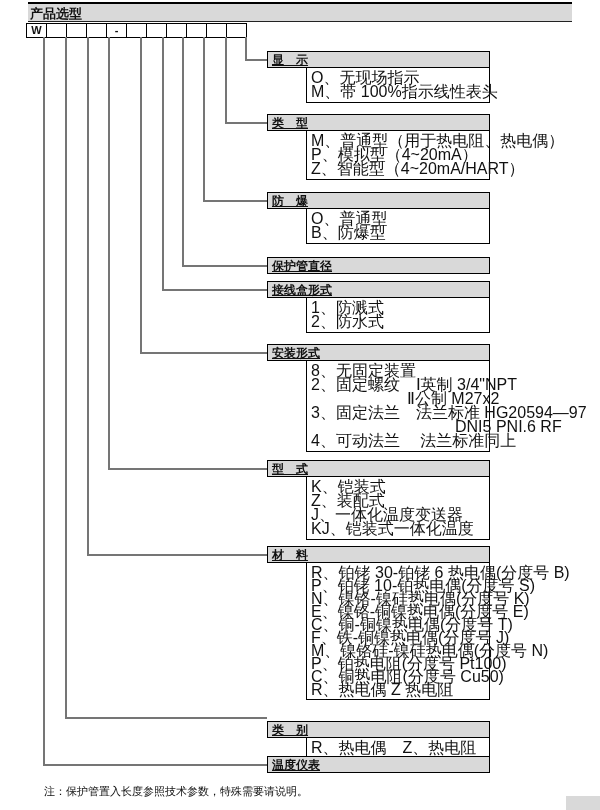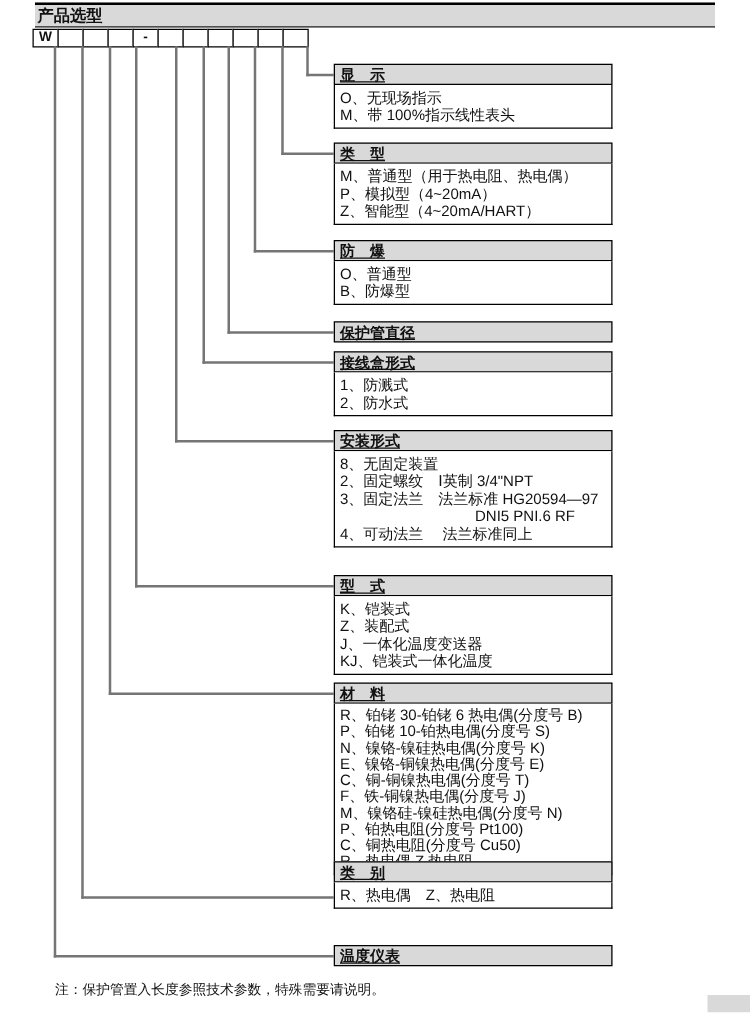--- a/index.html
+++ b/index.html
@@ -34,21 +34,21 @@
   
   .section { position:absolute; left:267px; width:223px; box-sizing:border-box; }
   .sec-header {
     background:#d9d9d9; border:1px solid #000; height:17px;
     line-height:15px; padding:1px 4px; box-sizing:border-box;
     font-weight:bold; font-size:12px;
   }
   .sec-title { text-decoration:underline; }
   .sec-body {
     border:1px solid #000; border-top:none; background:#fff;
-    padding:3px 4px; font-size:12px; line-height:14px; white-space:pre;
+    padding:3px 4px; font-size:16px; line-height:14px; white-space:pre;margin-left:39px;
   }
   .sec-body.dense { line-height:13px; }
   .sec-item { white-space:pre; }
 
   .note { position:absolute; left:44px; top:784px; font-size:11px; }
   .corner-mark { position:absolute; left:566px; top:796px; width:34px; height:14px; background:#d9d9d9; }
 </style>
 </head>
 <body>
 
@@ -115,34 +115,34 @@
     <div class="sec-header"><span class="sec-title">保护管直径</span></div>
   </div>
 
   <div class="section" style="top:281px">
     <div class="sec-header"><span class="sec-title">接线盒形式</span></div>
     <div class="sec-body"><div class="sec-item">1、防溅式</div><div class="sec-item">2、防水式</div></div>
   </div>
 
   <div class="section" style="top:344px">
     <div class="sec-header"><span class="sec-title">安装形式</span></div>
-    <div class="sec-body"><div class="sec-item">8、无固定装置</div><div class="sec-item">2、固定螺纹　Ⅰ英制 3/4"NPT</div><div class="sec-item">3、固定法兰　法兰标准 HG20594—97</div><div class="sec-item">　　　　　　　　　DNI5 PNI.6 RF</div><div class="sec-item">4、可动法兰　 法兰标准同上</div></div>
+    <div class="sec-body"><div class="sec-item">8、无固定装置</div><div class="sec-item">2、固定螺纹　Ⅰ英制 3/4"NPT</div><div class="sec-item">　　　　　　Ⅱ公制 M27x2</div><div class="sec-item">3、固定法兰　法兰标准 HG20594—97</div><div class="sec-item">　　　　　　　　　DNI5 PNI.6 RF</div><div class="sec-item">4、可动法兰　 法兰标准同上</div></div>
   </div>
 
   <div class="section" style="top:460px">
     <div class="sec-header"><span class="sec-title">型　式</span></div>
     <div class="sec-body"><div class="sec-item">K、铠装式</div><div class="sec-item">Z、装配式</div><div class="sec-item">J、一体化温度变送器</div><div class="sec-item">KJ、铠装式一体化温度</div></div>
   </div>
 
   <div class="section" style="top:546px">
     <div class="sec-header"><span class="sec-title">材　料</span></div>
     <div class="sec-body dense"><div class="sec-item">R、铂铑 30-铂铑 6 热电偶(分度号 B)</div><div class="sec-item">P、铂铑 10-铂热电偶(分度号 S)</div><div class="sec-item">N、镍铬-镍硅热电偶(分度号 K)</div><div class="sec-item">E、镍铬-铜镍热电偶(分度号 E)</div><div class="sec-item">C、铜-铜镍热电偶(分度号 T)</div><div class="sec-item">F、铁-铜镍热电偶(分度号 J)</div><div class="sec-item">M、镍铬硅-镍硅热电偶(分度号 N)</div><div class="sec-item">P、铂热电阻(分度号 Pt100)</div><div class="sec-item">C、铜热电阻(分度号 Cu50)</div><div class="sec-item">R、热电偶 Z 热电阻</div></div>
   </div>
 
-  <div class="section" style="top:689px">
+  <div class="section" style="top:721px">
     <div class="sec-header"><span class="sec-title">类　别</span></div>
     <div class="sec-body"><div class="sec-item">R、热电偶　Z、热电阻</div></div>
   </div>
 
   <div class="section" style="top:756px">
     <div class="sec-header"><span class="sec-title">温度仪表</span></div>
   </div>
 
   <div class="note">注：保护管置入长度参照技术参数，特殊需要请说明。</div>
 

